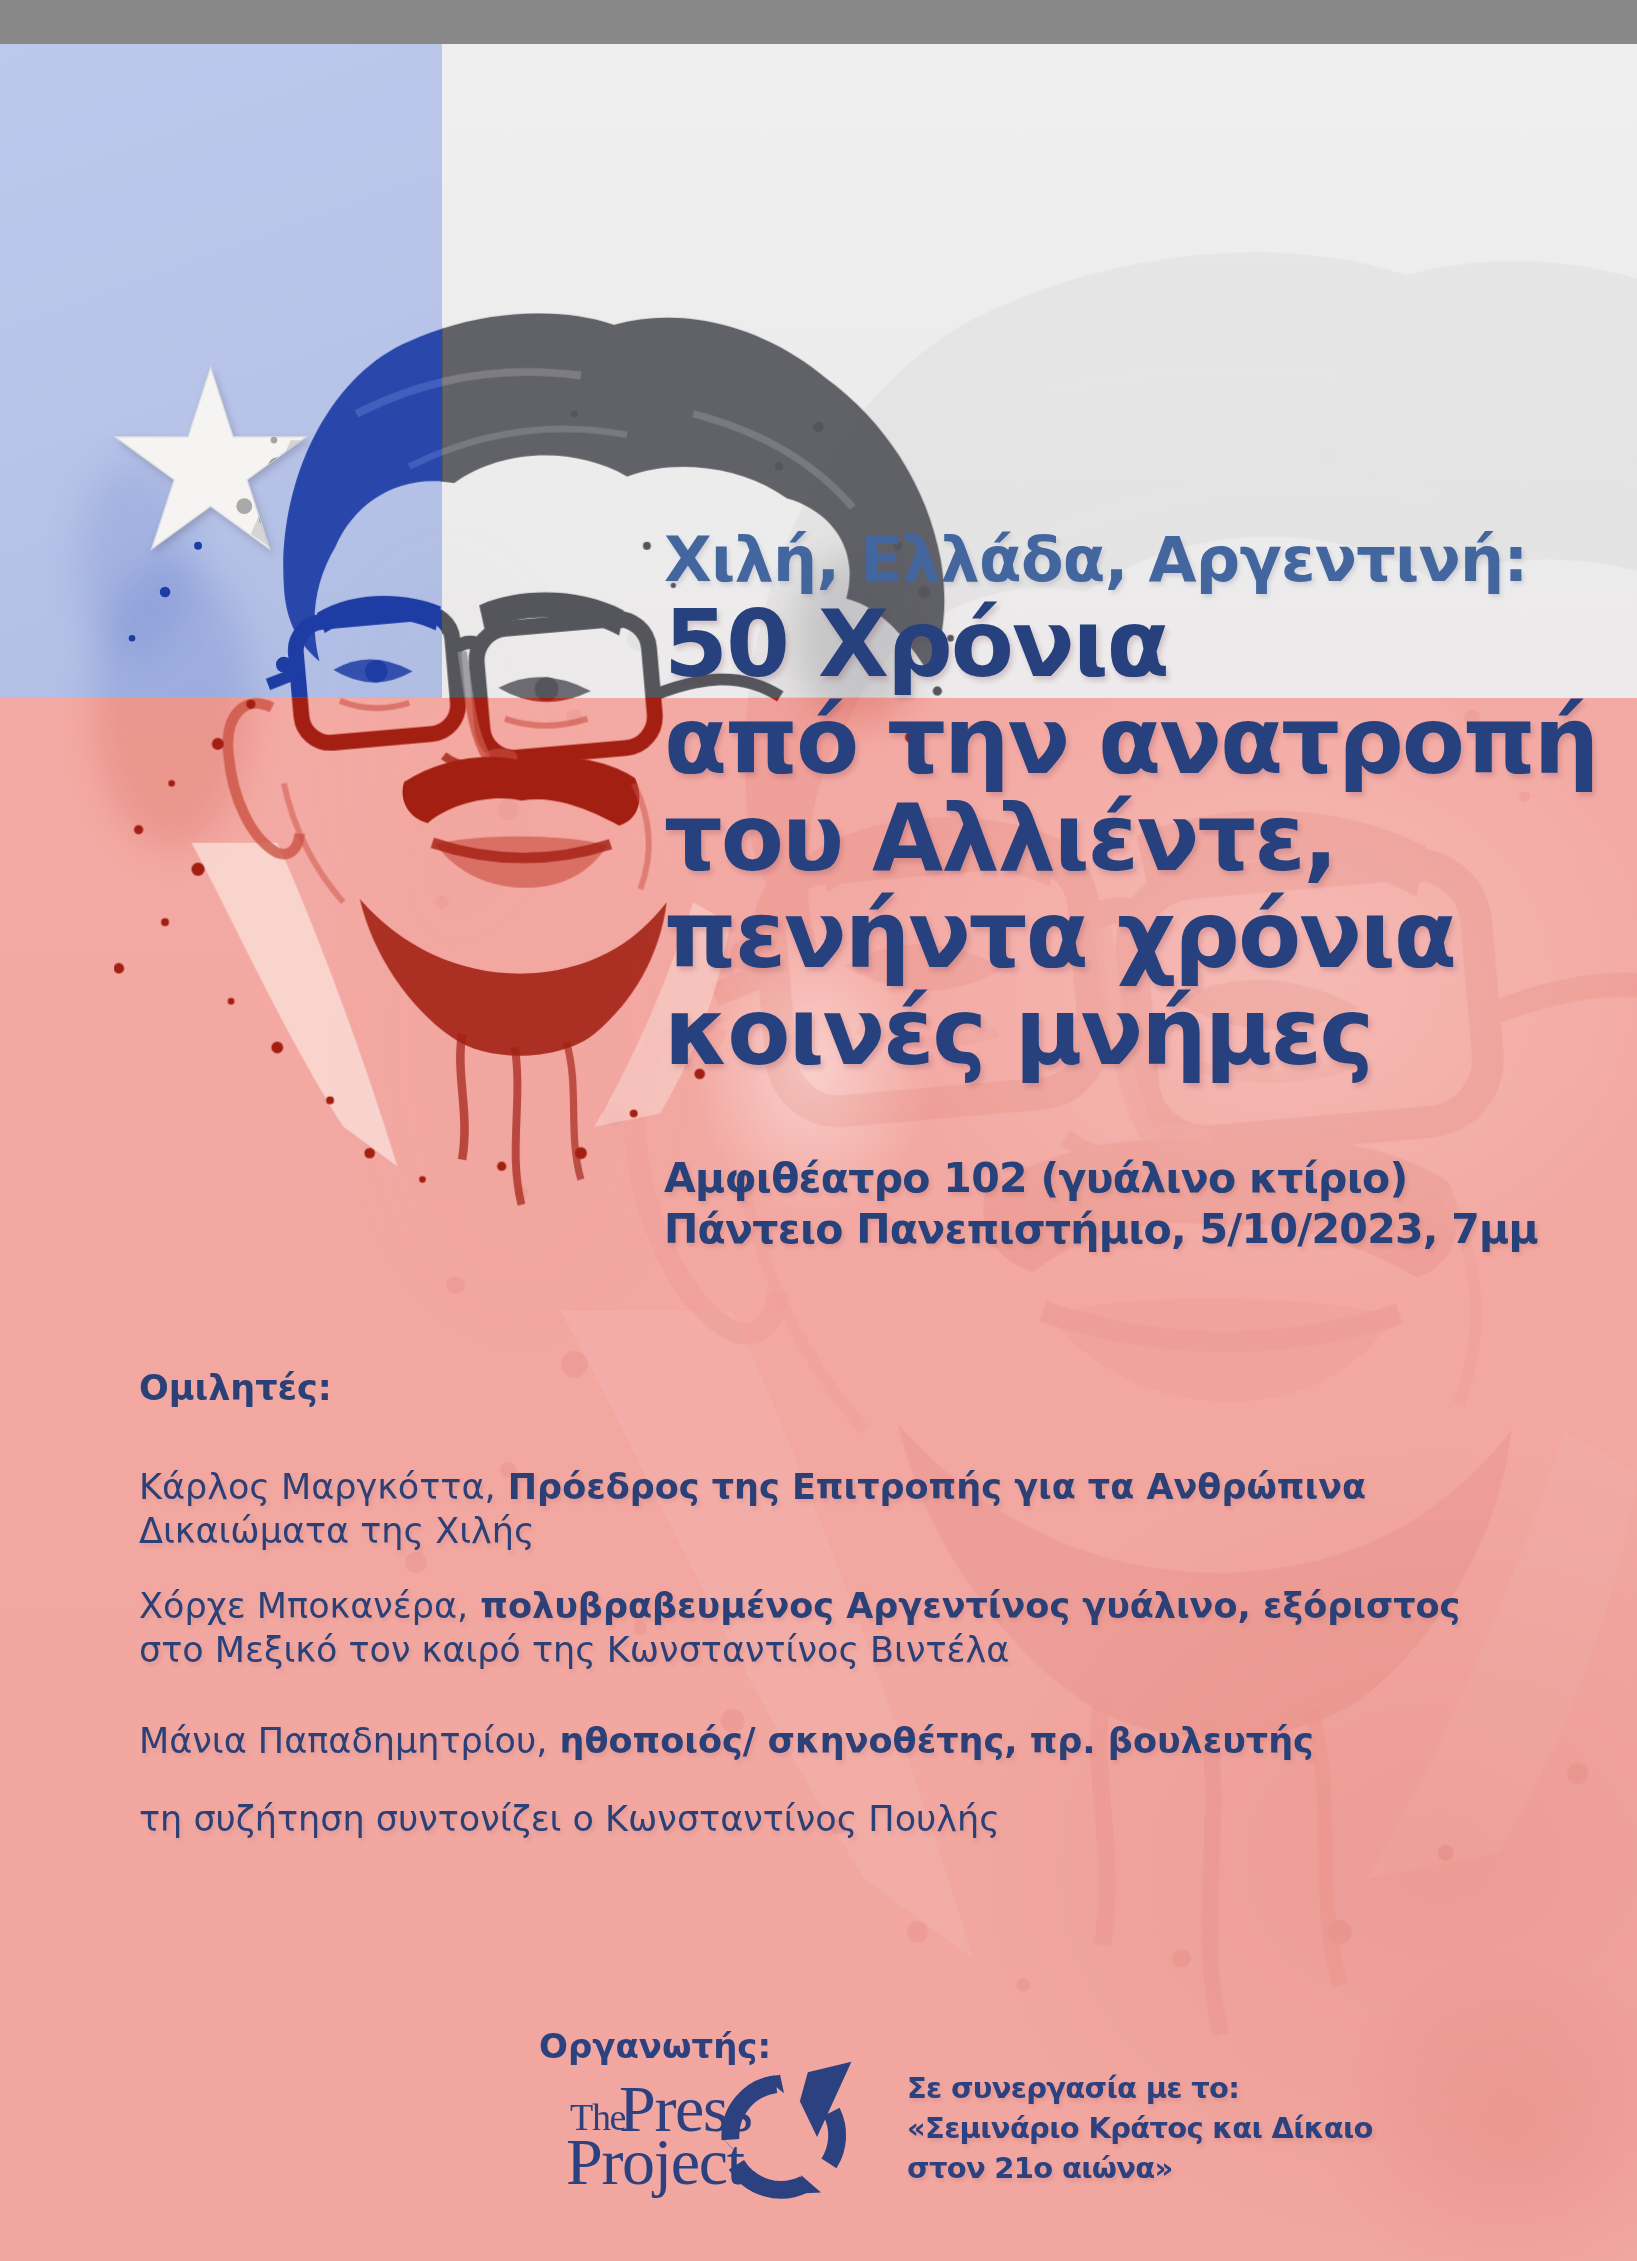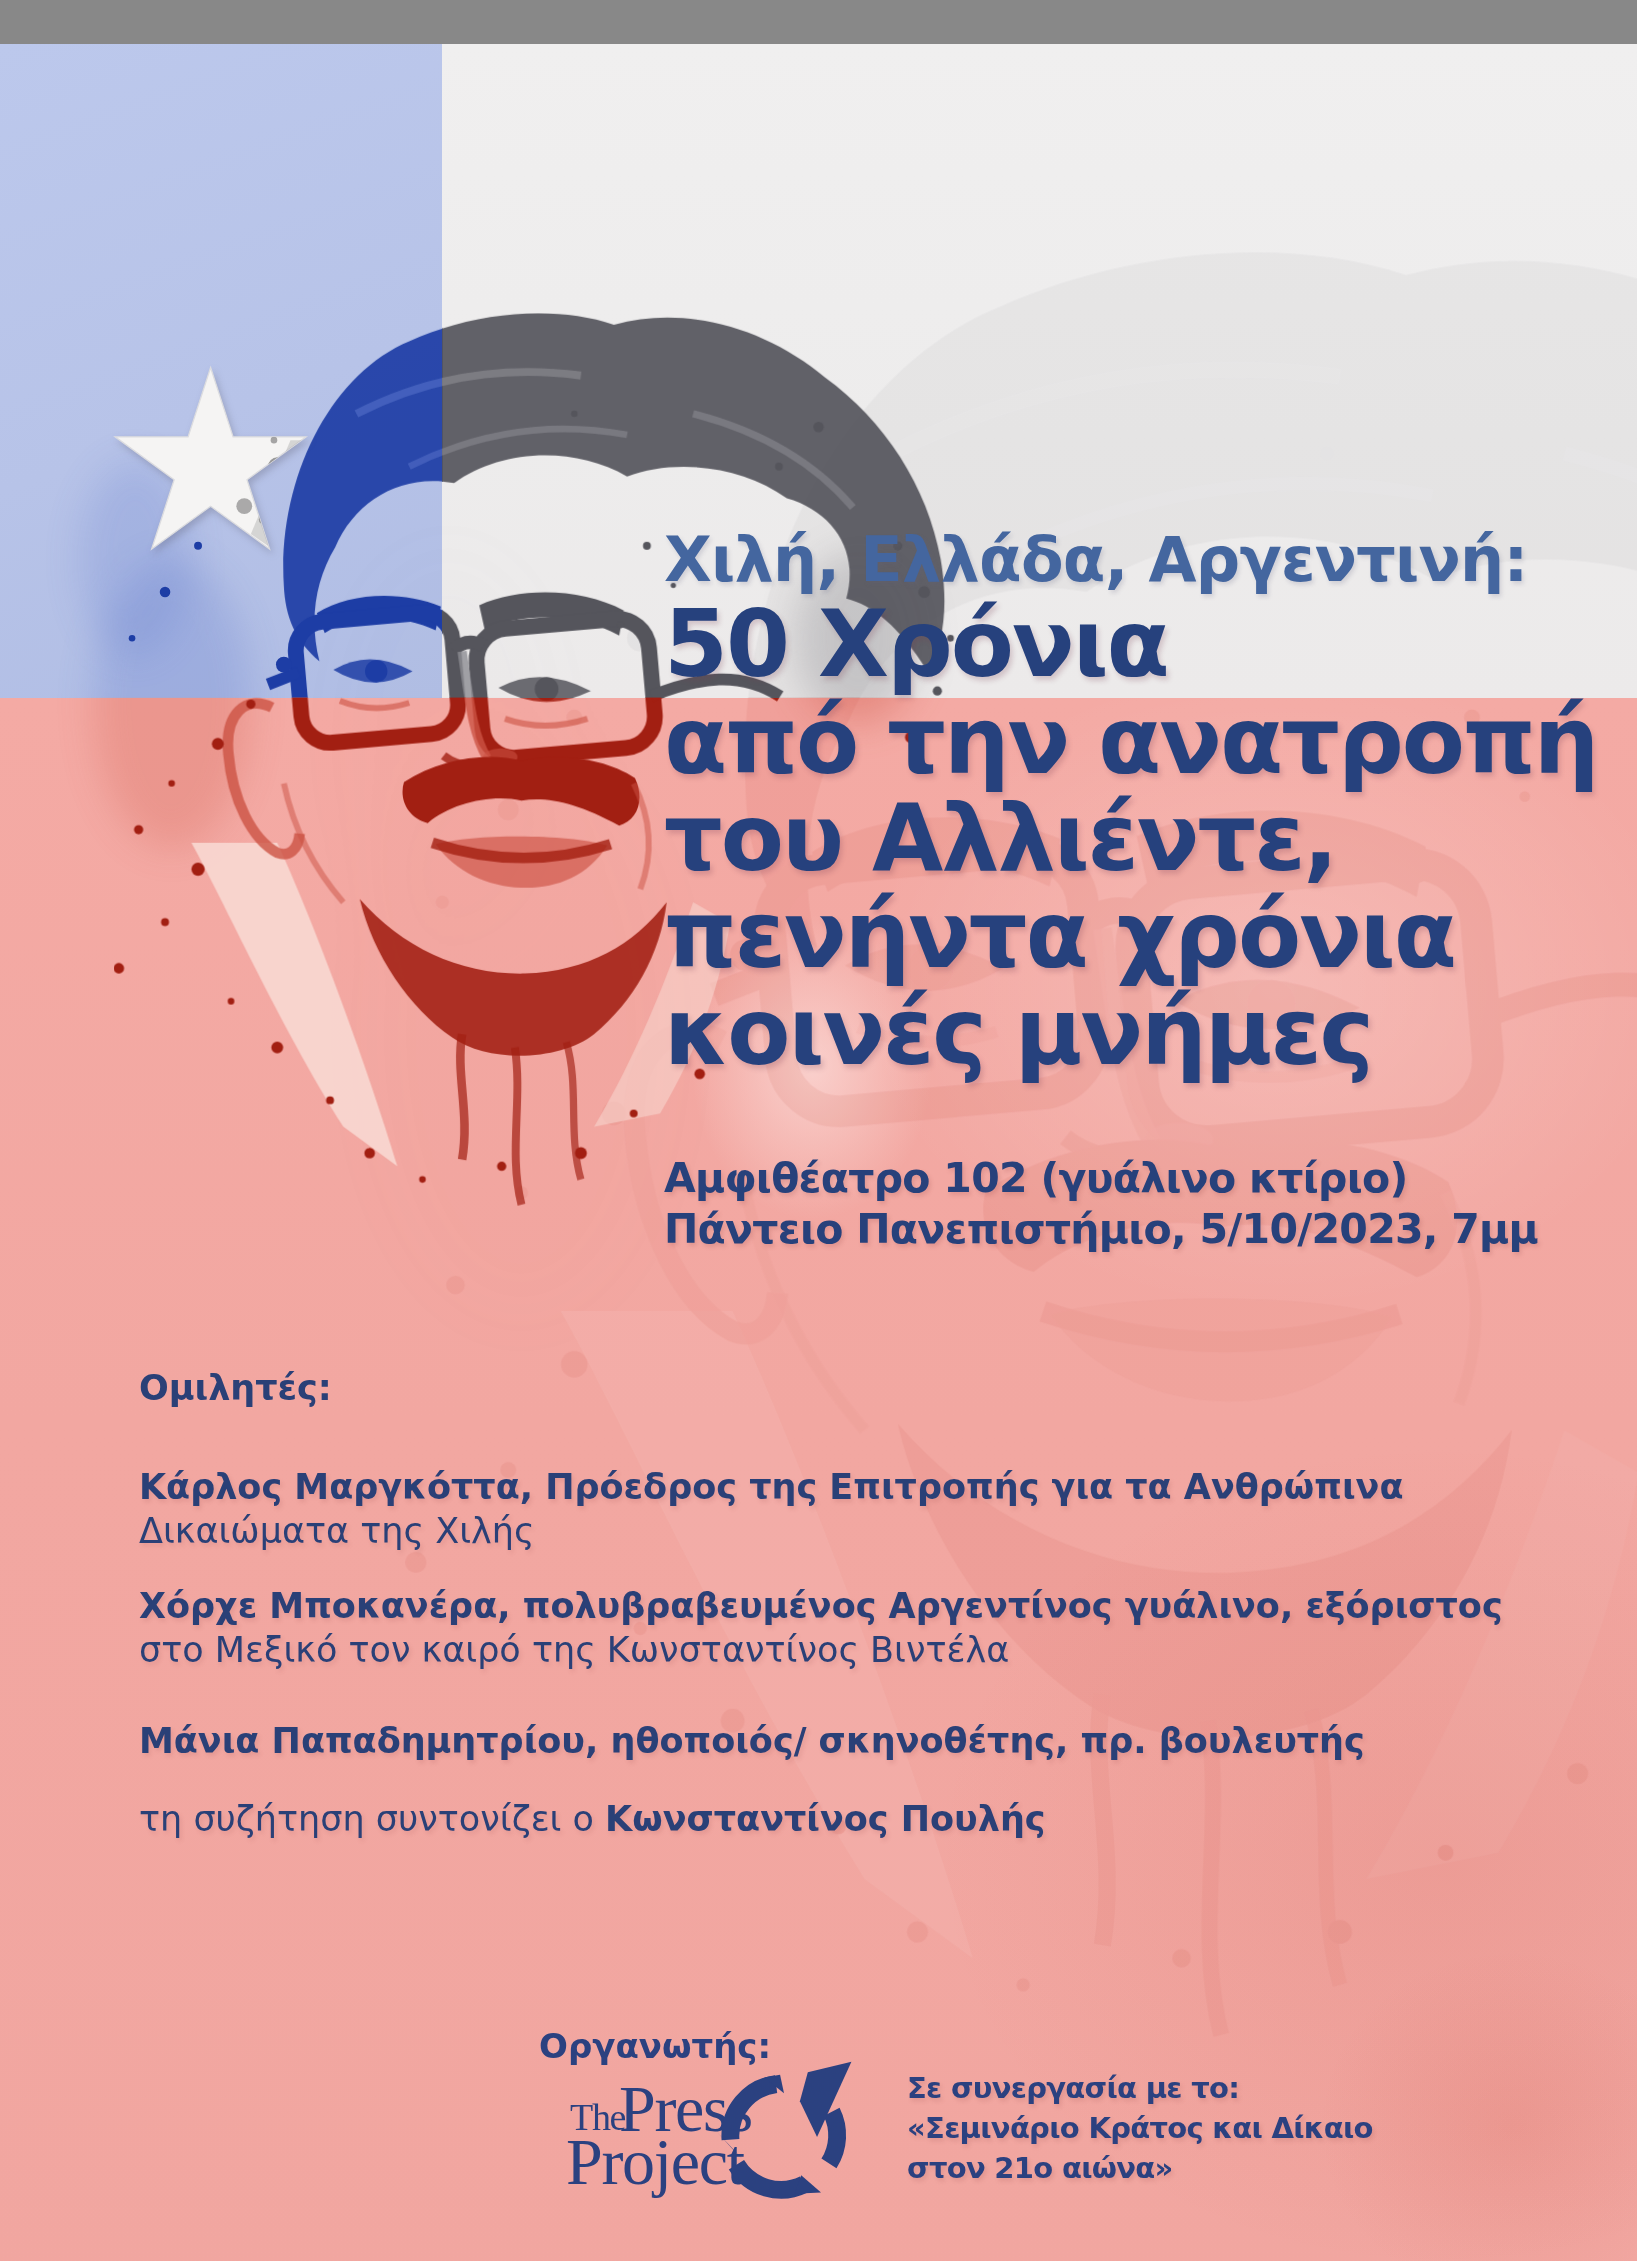--- a/index.html
+++ b/index.html
@@ -34,21 +34,21 @@
   .txt{position:absolute;white-space:nowrap;}
   .kicker{left:664px;top:479px;font-size:62px;font-weight:700;color:#44669f;
     letter-spacing:-0.7px;text-shadow:2px 2.6px 4px rgba(100,100,130,.20);}
   .title{left:664px;top:552px;font-size:92px;font-weight:700;color:#26417d;
     line-height:97px;letter-spacing:-2px;text-shadow:2.6px 4px 5.3px rgba(120,60,80,.22);}
   .venue{left:664px;top:1109px;font-size:41px;font-weight:700;color:#27417b;
     line-height:51px;letter-spacing:-0.7px;text-shadow:2px 2.6px 4px rgba(150,70,70,.20);}
   .sp-head{left:139px;top:1324px;font-size:35px;font-weight:700;color:#2a4077;}
   .speaker,.moderator{left:139px;font-size:35px;color:#2a4077;line-height:44px;
     text-shadow:2px 2.6px 4px rgba(150,70,70,.15);margin:0;}
-  .speaker strong,.moderator strong{font-weight:700;}
+  .speaker strong,.moderator strong{font-weight:400;}
   .speaker span.rest{font-weight:700;}
   .speaker span.l2{display:block;font-weight:400;}
   .org-label{left:539px;top:1982px;font-size:34px;font-weight:700;color:#2b4180;}
   .logo-serif{font-family:"Liberation Serif","DejaVu Serif",serif;color:#2b4180;letter-spacing:-1.3px;}
   .logo-the{left:570px;top:2051px;font-size:38px;}
   .logo-press{left:619px;top:2027px;font-size:66px;}
   .logo-project{left:566px;top:2080px;font-size:66px;text-align:center;}
   .logo-icon{position:absolute;left:710px;top:2015px;width:152px;height:152px;}
   .partner{left:907px;top:2024px;font-size:29px;font-weight:700;color:#2b4180;
     line-height:40px;letter-spacing:-0.7px;text-shadow:2px 2.6px 4px rgba(150,70,70,.18);}

